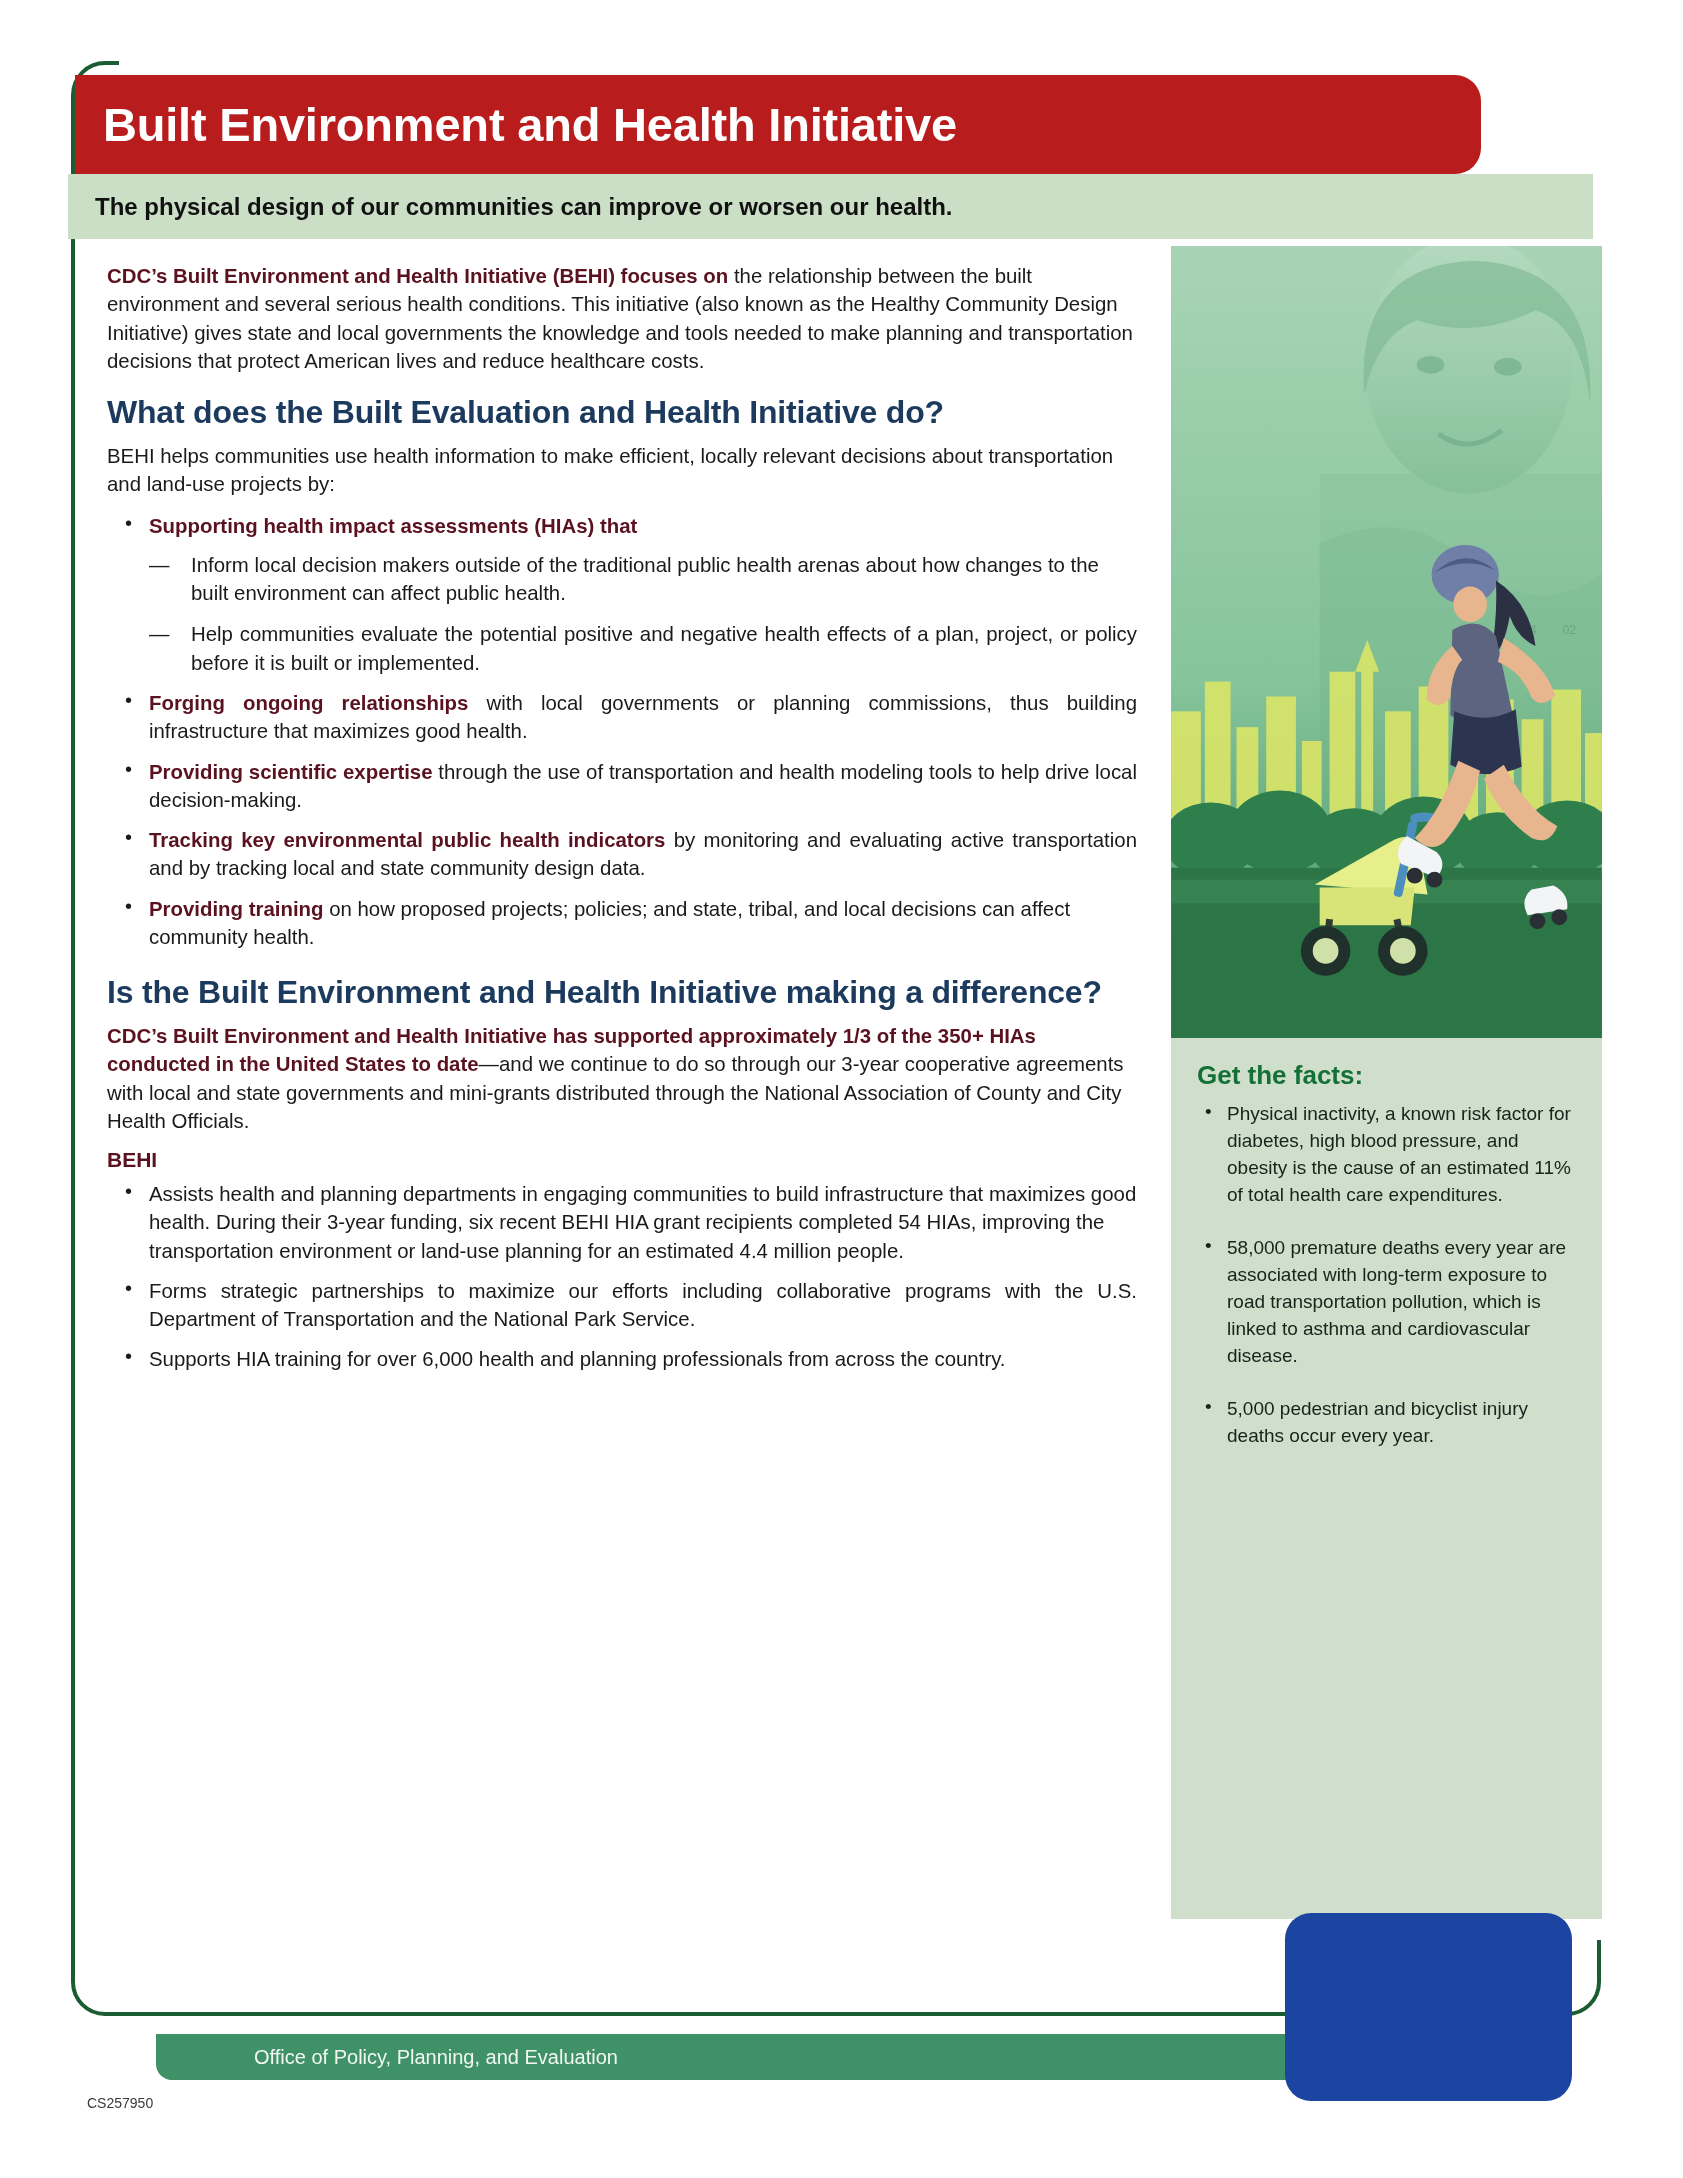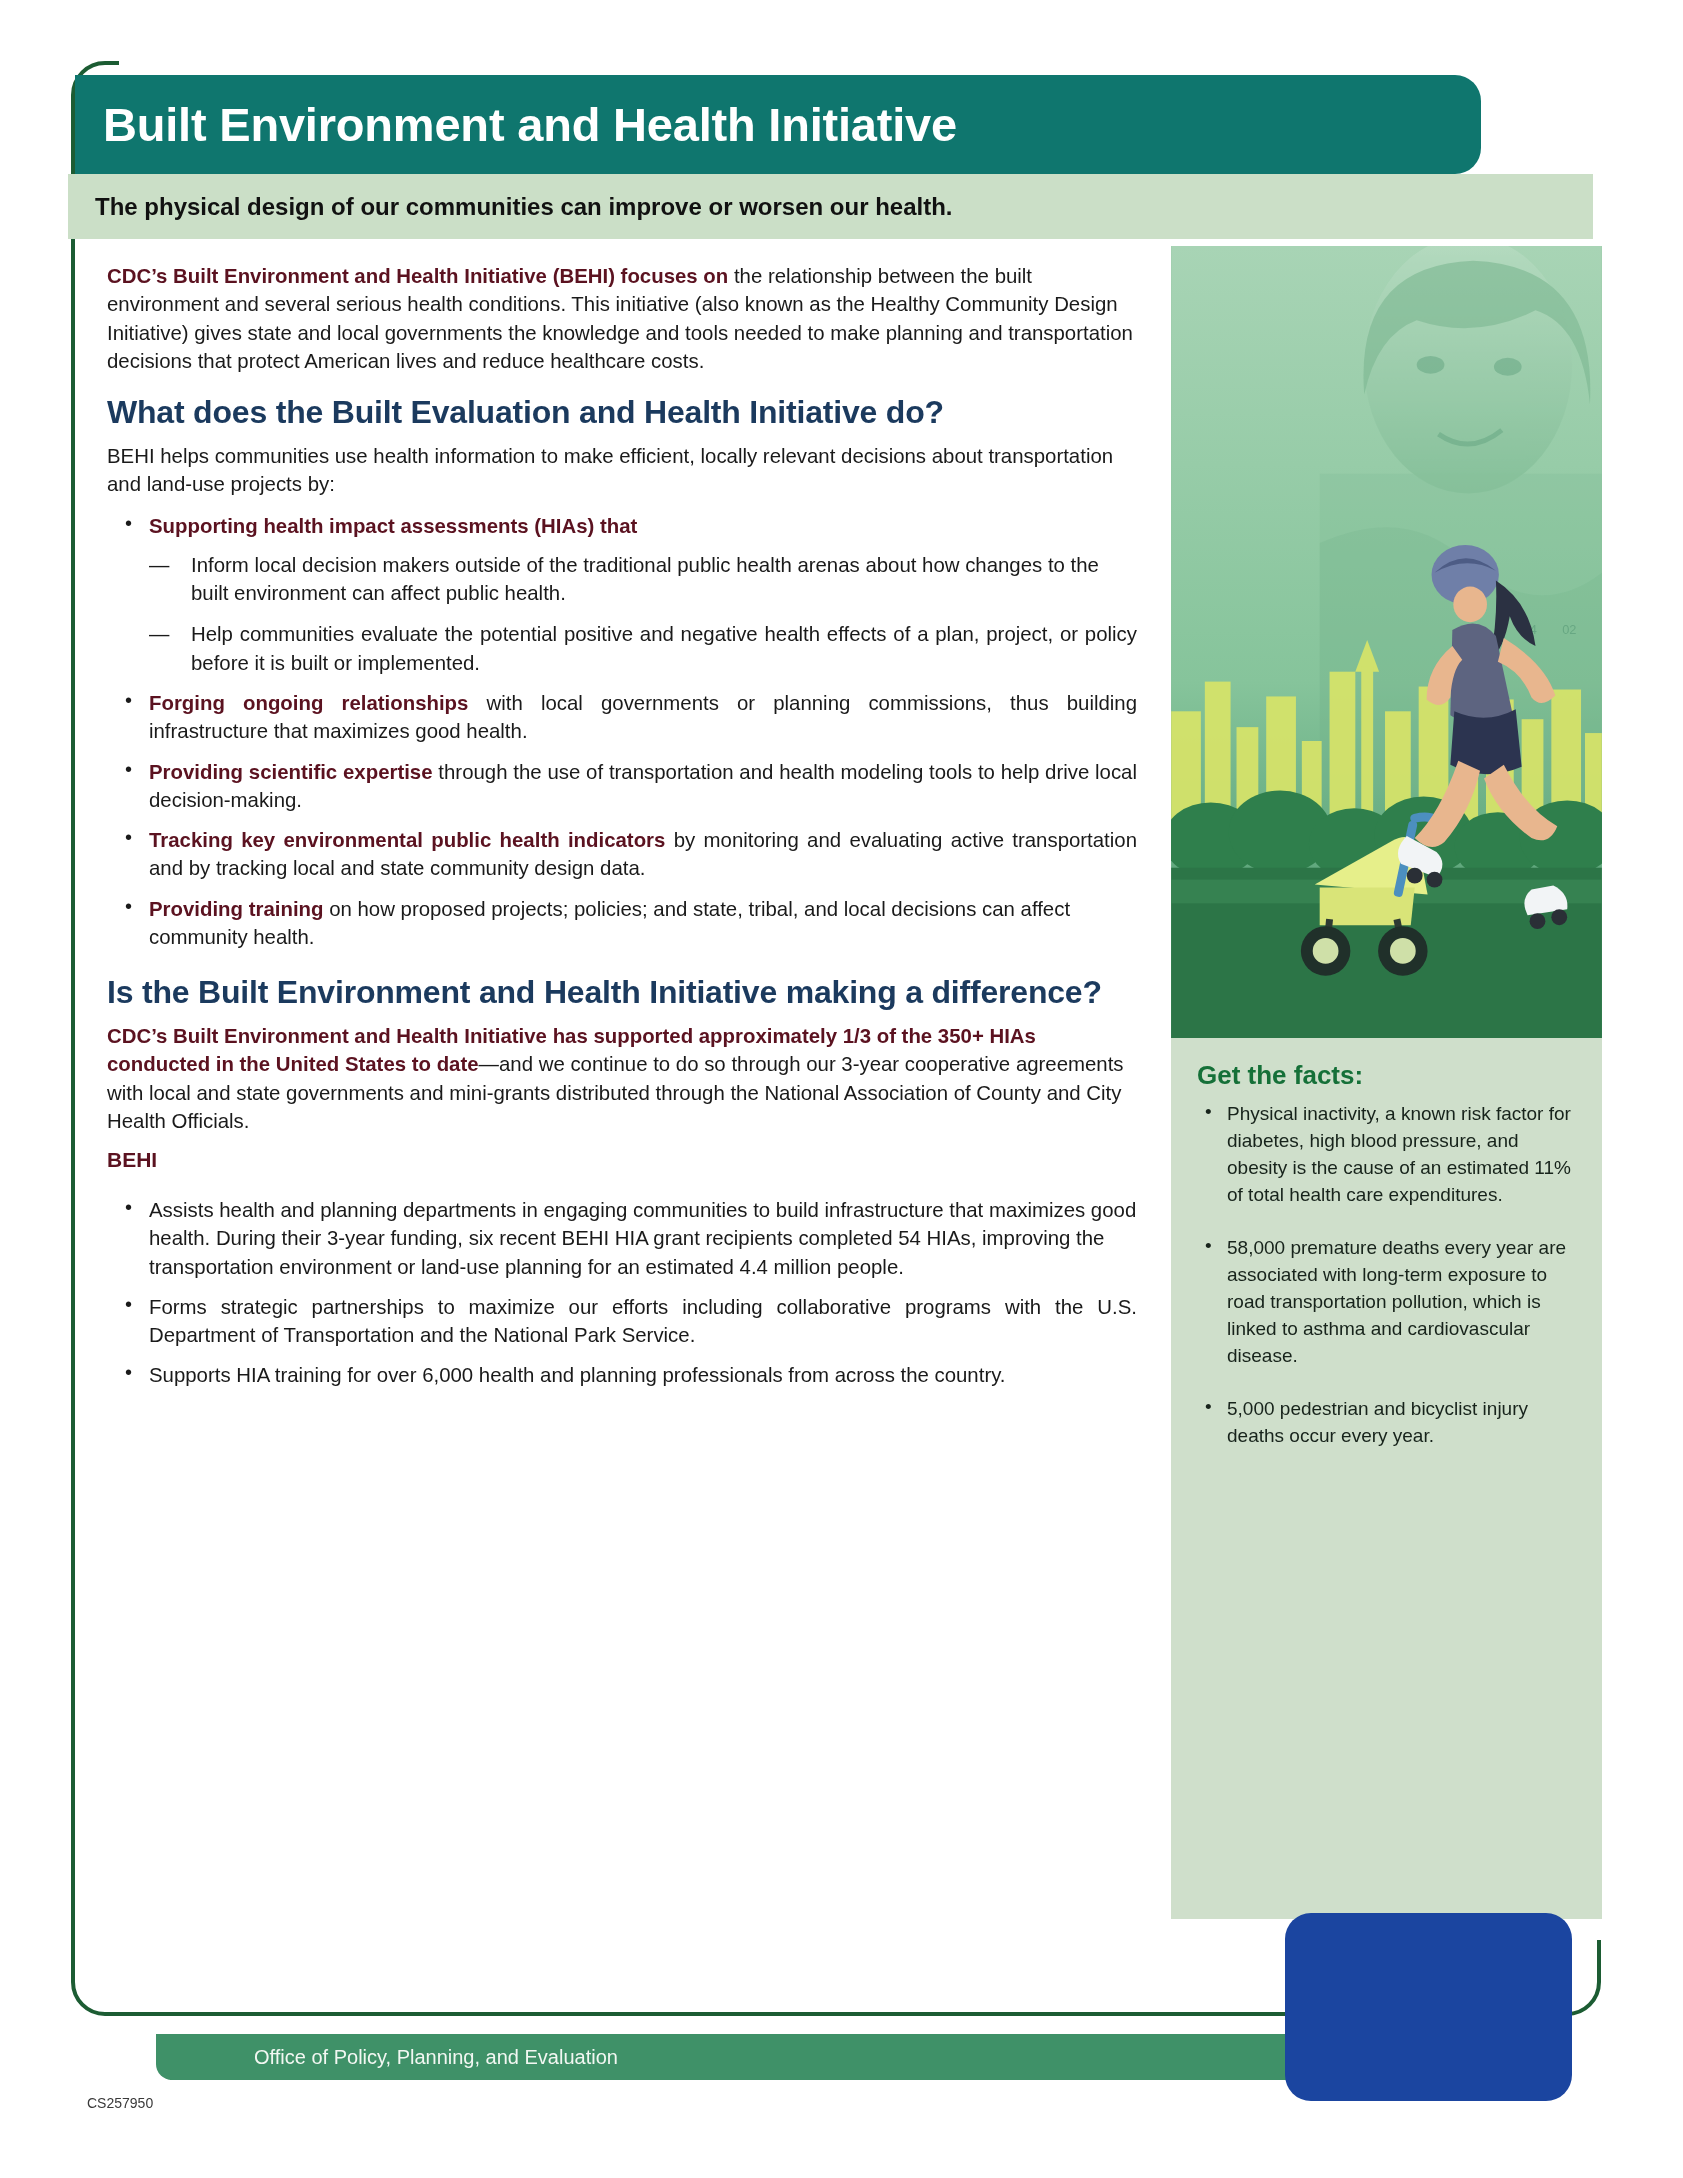--- a/index.html
+++ b/index.html
@@ -32,21 +32,21 @@
   .frame-mask-right {
     position: absolute; left: 1465px; top: 59px;
     width: 218px; height: 1881px; background: #ffffff;
   }
 
   
   .header-banner {
     position: absolute;
     left: 75px; top: 75px;
     width: 1406px; height: 99px;
-    background: #0f766e;
+    background: #b91c1c;
     border-radius: 0 26px 26px 0;
     display: flex; align-items: center;
     z-index: 6;
   }
   .header-title {
     color: #ffffff;
     font-size: 47px;
     font-weight: bold;
     letter-spacing: -0.2px;
     padding-left: 28px;
@@ -116,21 +116,21 @@
     position: relative;
     padding-left: 42px;
     font-size: 20.4px; line-height: 1.4; color: #1a1a1a;
     margin-bottom: 12px;
   }
   ul.sub > li::before {
     content: "\2014";
     position: absolute; left: 0; top: 0;
     color: #1a1a1a;
   }
-  .behi-label { font-weight: bold; color: #5b1220; font-size: 21px; margin: 10px 0 24px 0; }
+  .behi-label { font-weight: bold; color: #5b1220; font-size: 21px; margin: 10px 0 8px 0; }
 
   
   .photo {
     position: relative;
     width: 431px; height: 792px;
     overflow: hidden;
     background: #8fbf9e;
   }
   .facts {
     padding: 22px 26px 0 26px;

